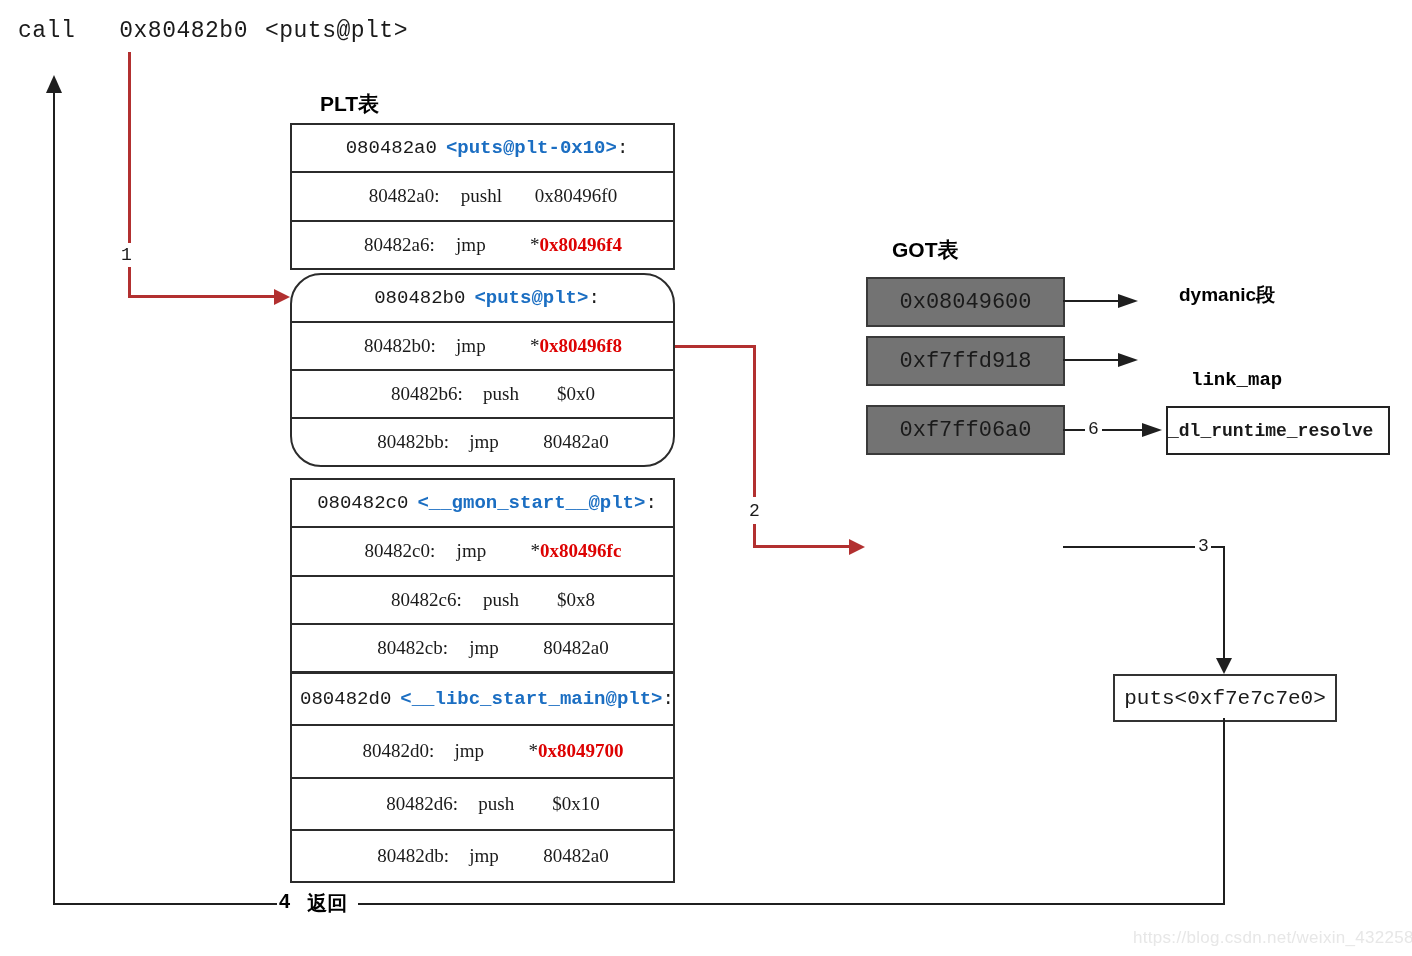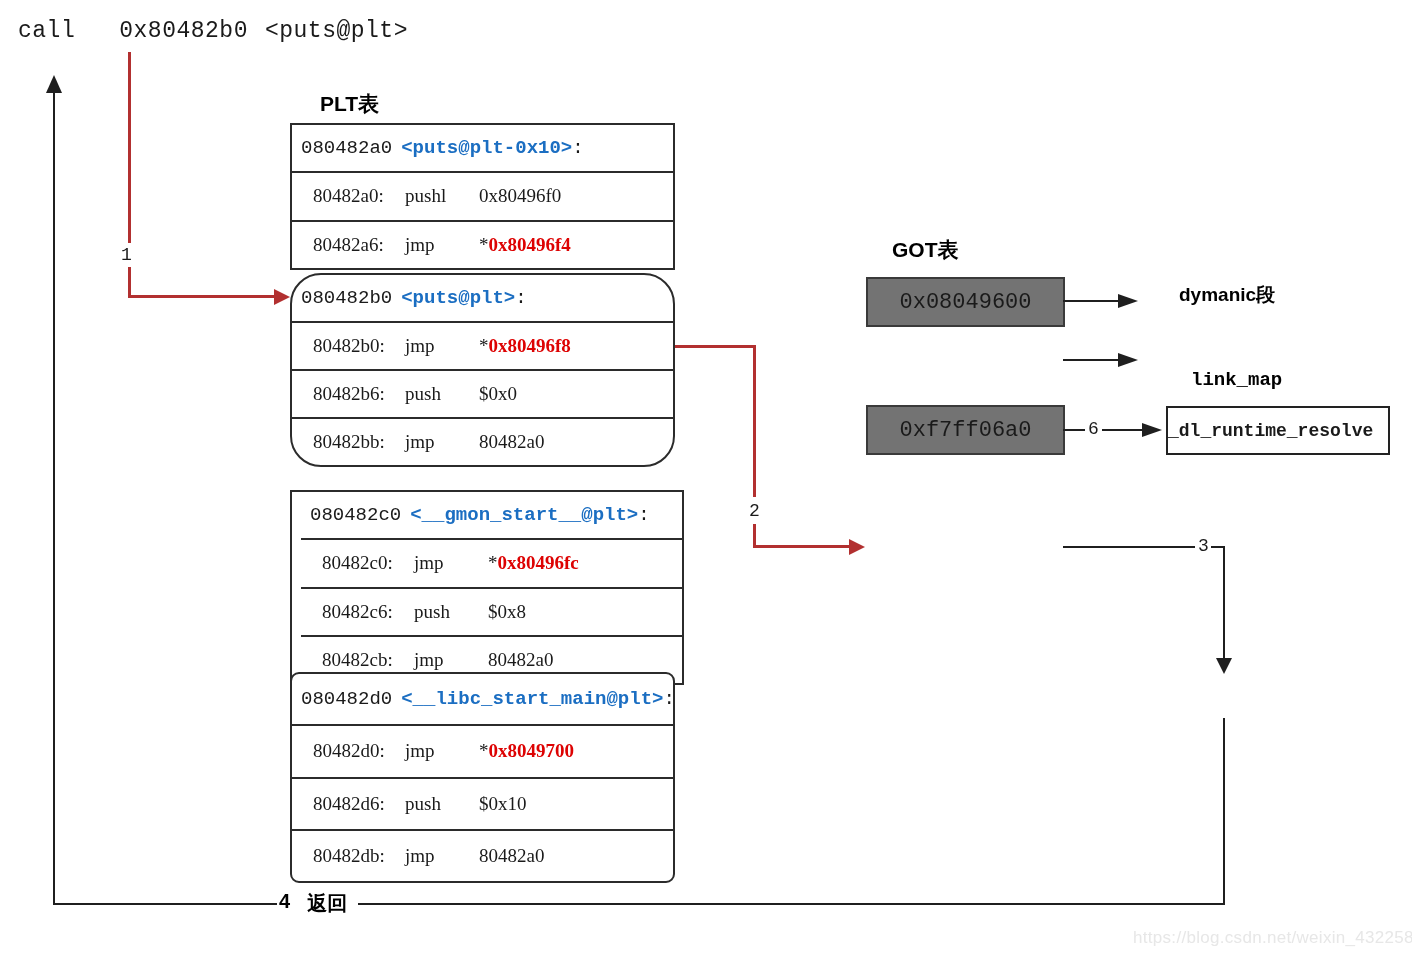--- a/index.html
+++ b/index.html
@@ -19,21 +19,21 @@
   .arr-right-k{border-top:7px solid transparent;border-bottom:7px solid transparent;border-left:20px solid #1f1f1f;}
   .arr-right-r{border-top:8px solid transparent;border-bottom:8px solid transparent;border-left:16px solid #b23030;}
   
   .callline{position:absolute;left:18px;top:18px;font-size:23px;letter-spacing:0.5px;display:flex;}
   .callline .addr{margin-left:44px;}
   .callline .sym{margin-left:17px;}
   
   .tbl-title{position:absolute;font-family:"Liberation Sans","DejaVu Sans",sans-serif;font-weight:bold;font-size:21px;color:#000;margin-left:20px;}
   
   .plt-sec{position:absolute;left:290px;width:381px;border:2px solid #2b2b2b;display:flex;flex-direction:column;background:#fff;}
-  .plt-sec .row{flex:1;display:flex;align-items:center;border-bottom:2px solid #2b2b2b;font-size:19px;white-space:pre;}
+  .plt-sec .row{flex:1;display:flex;align-items:center;border-bottom:2px solid #2b2b2b;font-size:19px;white-space:pre;justify-content:center;}
   .plt-sec .row:last-child{border-bottom:none;}
   .hrow{padding-left:9px;}
   .irow{padding-left:21px;font-family:Liberation Serif, serif;}
   .irow .a{display:inline-block;width:92px;}
   .irow .m{display:inline-block;width:74px;}
   .sym-b{color:#1b6ec2;font-weight:bold;margin-left:9px;}
   .redop{color:#dd0202;font-weight:bold;}
   
   .gbox{position:absolute;left:866px;width:195px;height:46px;border:2px solid #3a3a3a;display:flex;align-items:center;justify-content:center;font-size:22px;background:#737373;}
   .pbox{position:absolute;left:867px;top:523px;width:194px;height:45px;border:2px solid #a295c1;background:#ddd4e9;display:flex;align-items:center;justify-content:center;font-size:22px;}
@@ -87,36 +87,36 @@
       <span class="a">80482b0:</span><span class="m">jmp</span><span>*</span><span class="redop">0x80496f8</span>
     </div>
     <div class="row irow">
       <span class="a">80482b6:</span><span class="m">push</span><span>$0x0</span>
     </div>
     <div class="row irow">
       <span class="a">80482bb:</span><span class="m">jmp</span><span>80482a0</span>
     </div>
   </div>
 
-  <div class="plt-sec" style="top:490px;height:191px;padding-left:9px;">
+  <div class="plt-sec" style="top:478px;height:191px;">
     <div class="row hrow">
       <span>080482c0</span><span class="sym-b">&lt;__gmon_start__@plt&gt;</span><span>:</span>
     </div>
     <div class="row irow">
       <span class="a">80482c0:</span><span class="m">jmp</span><span>*</span><span class="redop">0x80496fc</span>
     </div>
     <div class="row irow">
       <span class="a">80482c6:</span><span class="m">push</span><span>$0x8</span>
     </div>
     <div class="row irow">
       <span class="a">80482cb:</span><span class="m">jmp</span><span>80482a0</span>
     </div>
   </div>
 
-  <div class="plt-sec" style="top:672px;height:207px;border-radius:9px;">
+  <div class="plt-sec" style="top:672px;height:207px;">
     <div class="row hrow">
       <span>080482d0</span><span class="sym-b">&lt;__libc_start_main@plt&gt;</span><span>:</span>
     </div>
     <div class="row irow">
       <span class="a">80482d0:</span><span class="m">jmp</span><span>*</span><span class="redop">0x8049700</span>
     </div>
     <div class="row irow">
       <span class="a">80482d6:</span><span class="m">push</span><span>$0x10</span>
     </div>
     <div class="row irow">
@@ -128,20 +128,23 @@
   <div class="rvl" style="left:753px;top:345px;height:152px;"></div>
   <div class="stepnum" style="left:749px;top:501px;">2</div>
   <div class="rvl" style="left:753px;top:524px;height:24px;"></div>
   <div class="rhl" style="left:753px;top:545px;width:98px;"></div>
   <div class="arr arr-right-r" style="left:849px;top:539px;"></div>
 
   <div class="tbl-title" style="left:872px;top:236px;">GOT表</div>
 
   <div class="gbox" style="top:277px;">
     <span>0x08049600</span>
+  </div>
+  <div class="gbox" style="top:336px;">
+    <span>0xf7ffd918</span>
   </div>
   <div class="gbox" style="top:405px;">
     <span>0xf7ff06a0</span>
   </div>
 
   <div class="hl" style="left:1063px;top:300px;width:58px;"></div>
   <div class="arr arr-right-k" style="left:1118px;top:294px;"></div>
   <div class="gtarget" style="left:1179px;top:282px;">dymanic段</div>
 
   <div class="hl" style="left:1063px;top:359px;width:58px;"></div>
@@ -156,20 +159,23 @@
     <span>_dl_runtime_resolve</span>
   </div>
 
 
   <div class="hl" style="left:1063px;top:546px;width:132px;"></div>
   <div class="stepnum" style="left:1198px;top:536px;">3</div>
   <div class="hl" style="left:1211px;top:546px;width:14px;"></div>
   <div class="vl" style="left:1223px;top:546px;height:114px;"></div>
   <div class="arr arr-down" style="left:1216px;top:658px;"></div>
 
+  <div class="putsbox">
+    <span>puts&lt;0xf7e7c7e0&gt;</span>
+  </div>
 
   <div class="vl" style="left:1223px;top:718px;height:187px;"></div>
   <div class="hl" style="left:55px;top:903px;width:222px;"></div>
   <div class="retlabel">
     <span>4</span>
     <span>返回</span>
   </div>
   <div class="hl" style="left:358px;top:903px;width:867px;"></div>
 
   <div class="watermark">https://blog.csdn.net/weixin_43225801</div>

